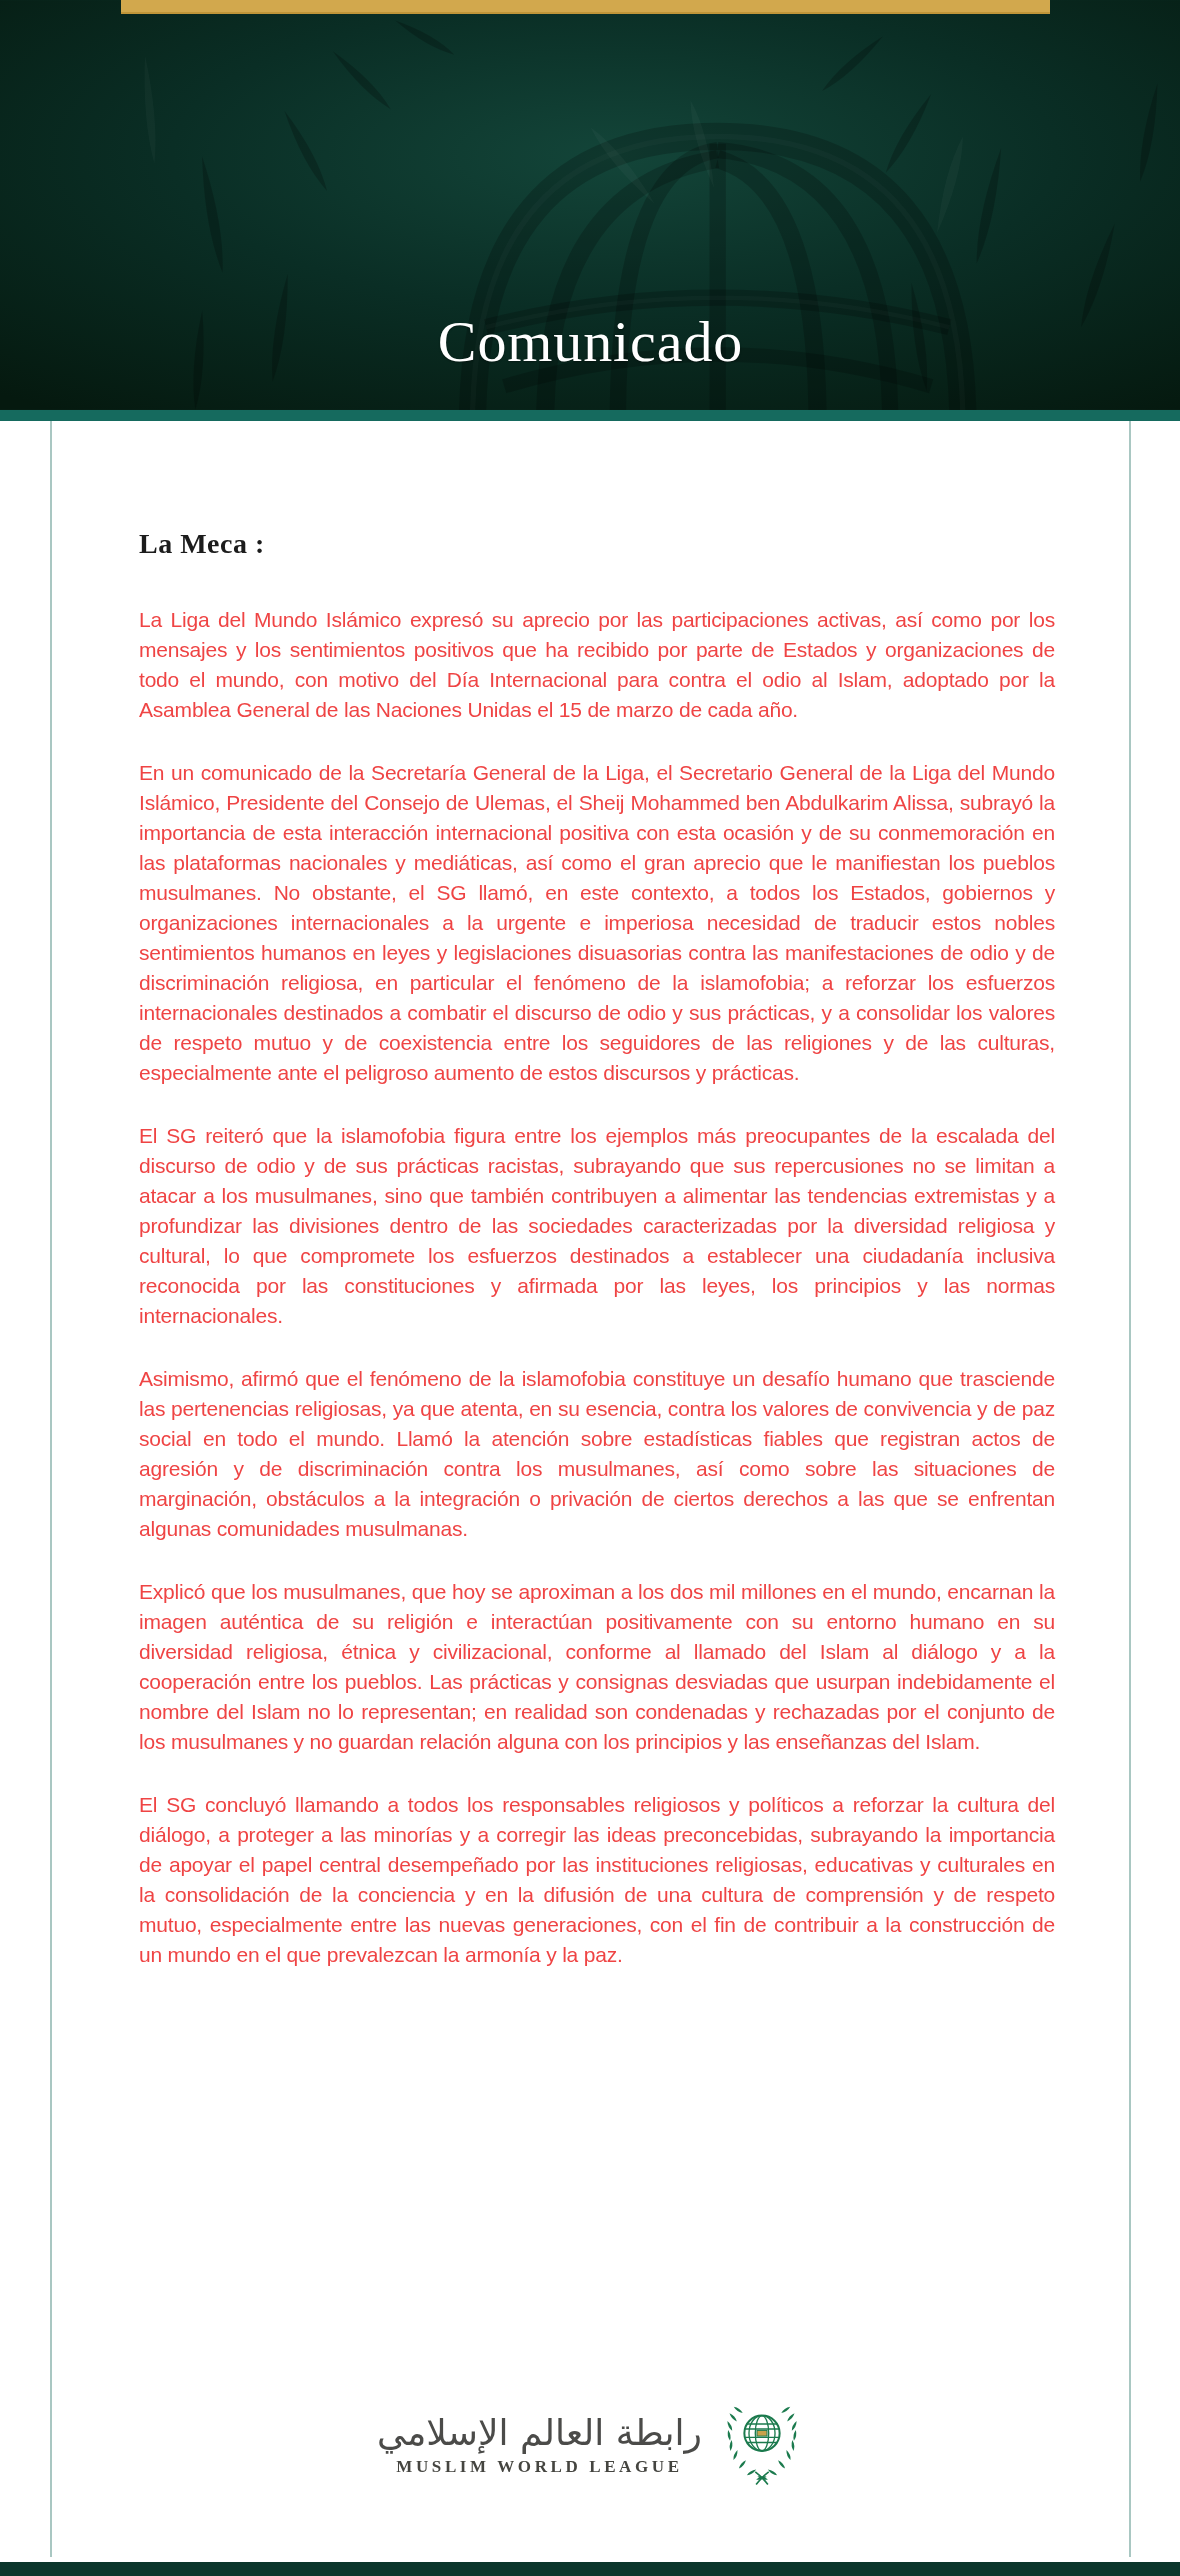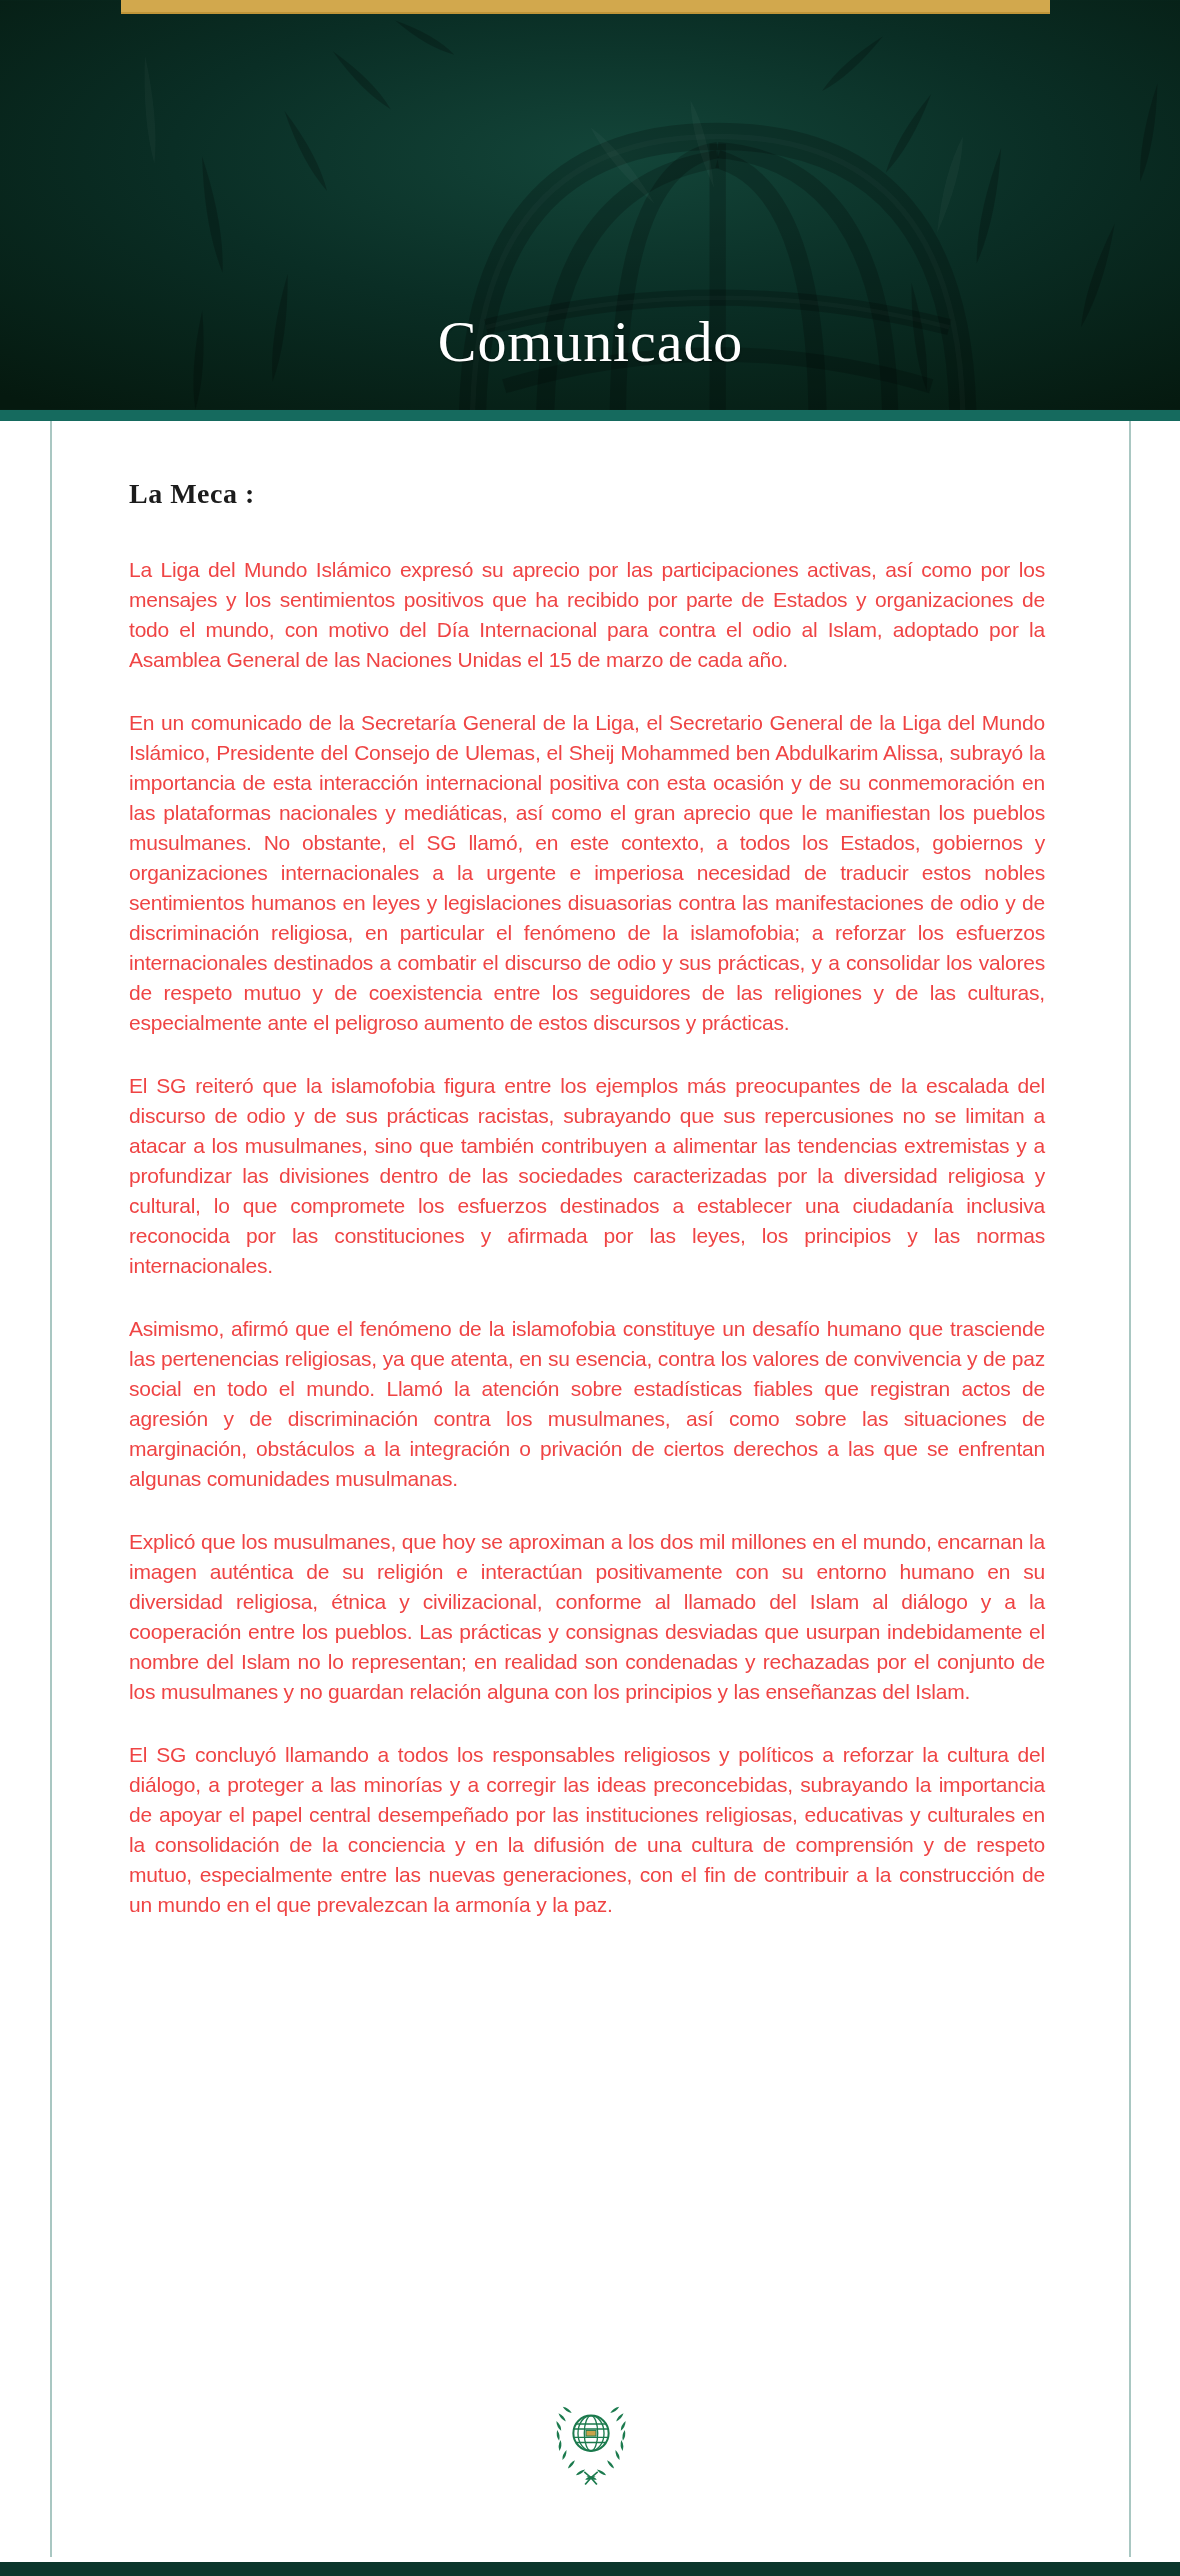--- a/index.html
+++ b/index.html
@@ -38,22 +38,22 @@
     background:#ffffff;
   }
   .page-line{
     position:absolute;top:0;width:1.8px;height:2136px;
     background:#a9c7c2;
   }
   .page-line.left{left:50px;}
   .page-line.right{left:1129px;}
 
   .content{
-    position:absolute;top:0;left:129px;width:916px;
-    padding-top:57px;
+    position:absolute;top:0;left:139px;width:916px;
+    padding-top:107px;
   }
   .location-heading{
     font-family:"Liberation Serif", serif;
     font-size:28px;font-weight:700;color:#1c1c1c;
     margin:0 0 45px 0;letter-spacing:0.5px;
   }
   .content p{
     margin:0 0 33px 0;
     font-size:21px;line-height:30px;
     font-weight:400;color:#ef4444;
@@ -152,20 +152,24 @@
     <p>La Liga del Mundo Islámico expresó su aprecio por las participaciones activas, así como por los mensajes y los sentimientos positivos que ha recibido por parte de Estados y organizaciones de todo el mundo, con motivo del Día Internacional para contra el odio al Islam, adoptado por la Asamblea General de las Naciones Unidas el 15 de marzo de cada año.</p>
     <p>En un comunicado de la Secretaría General de la Liga, el Secretario General de la Liga del Mundo Islámico, Presidente del Consejo de Ulemas, el Sheij Mohammed ben Abdulkarim Alissa, subrayó la importancia de esta interacción internacional positiva con esta ocasión y de su conmemoración en las plataformas nacionales y mediáticas, así como el gran aprecio que le manifiestan los pueblos musulmanes. No obstante, el SG llamó, en este contexto, a todos los Estados, gobiernos y organizaciones internacionales a la urgente e imperiosa necesidad de traducir estos nobles sentimientos humanos en leyes y legislaciones disuasorias contra las manifestaciones de odio y de discriminación religiosa, en particular el fenómeno de la islamofobia; a reforzar los esfuerzos internacionales destinados a combatir el discurso de odio y sus prácticas, y a consolidar los valores de respeto mutuo y de coexistencia entre los seguidores de las religiones y de las culturas, especialmente ante el peligroso aumento de estos discursos y prácticas.</p>
     <p>El SG reiteró que la islamofobia figura entre los ejemplos más preocupantes de la escalada del discurso de odio y de sus prácticas racistas, subrayando que sus repercusiones no se limitan a atacar a los musulmanes, sino que también contribuyen a alimentar las tendencias extremistas y a profundizar las divisiones dentro de las sociedades caracterizadas por la diversidad religiosa y cultural, lo que compromete los esfuerzos destinados a establecer una ciudadanía inclusiva reconocida por las constituciones y afirmada por las leyes, los principios y las normas internacionales.</p>
     <p>Asimismo, afirmó que el fenómeno de la islamofobia constituye un desafío humano que trasciende las pertenencias religiosas, ya que atenta, en su esencia, contra los valores de convivencia y de paz social en todo el mundo. Llamó la atención sobre estadísticas fiables que registran actos de agresión y de discriminación contra los musulmanes, así como sobre las situaciones de marginación, obstáculos a la integración o privación de ciertos derechos a las que se enfrentan algunas comunidades musulmanas.</p>
     <p>Explicó que los musulmanes, que hoy se aproximan a los dos mil millones en el mundo, encarnan la imagen auténtica de su religión e interactúan positivamente con su entorno humano en su diversidad religiosa, étnica y civilizacional, conforme al llamado del Islam al diálogo y a la cooperación entre los pueblos. Las prácticas y consignas desviadas que usurpan indebidamente el nombre del Islam no lo representan; en realidad son condenadas y rechazadas por el conjunto de los musulmanes y no guardan relación alguna con los principios y las enseñanzas del Islam.</p>
     <p>El SG concluyó llamando a todos los responsables religiosos y políticos a reforzar la cultura del diálogo, a proteger a las minorías y a corregir las ideas preconcebidas, subrayando la importancia de apoyar el papel central desempeñado por las instituciones religiosas, educativas y culturales en la consolidación de la conciencia y en la difusión de una cultura de comprensión y de respeto mutuo, especialmente entre las nuevas generaciones, con el fin de contribuir a la construcción de un mundo en el que prevalezcan la armonía y la paz.</p>
   </div>
 </div>
 
 <div class="footer-logo">
+  <div class="logo-text-col">
+    <div class="logo-arabic">رابطة العالم الإسلامي</div>
+    <div class="logo-latin">MUSLIM WORLD LEAGUE</div>
+  </div>
 
   <svg width="84" height="84" viewBox="0 0 100 100" aria-hidden="true">
     <defs>
       <clipPath id="globeClip">
           <circle cx="50" cy="36" r="21"></circle>
         </clipPath>
       <path id="wleaf" d="M0 0 Q 3.1 -6 0 -13 Q -3.1 -6 0 0 Z"></path>
     </defs>
 
     <g stroke="#1b7a4d" fill="none" stroke-width="2.4">

